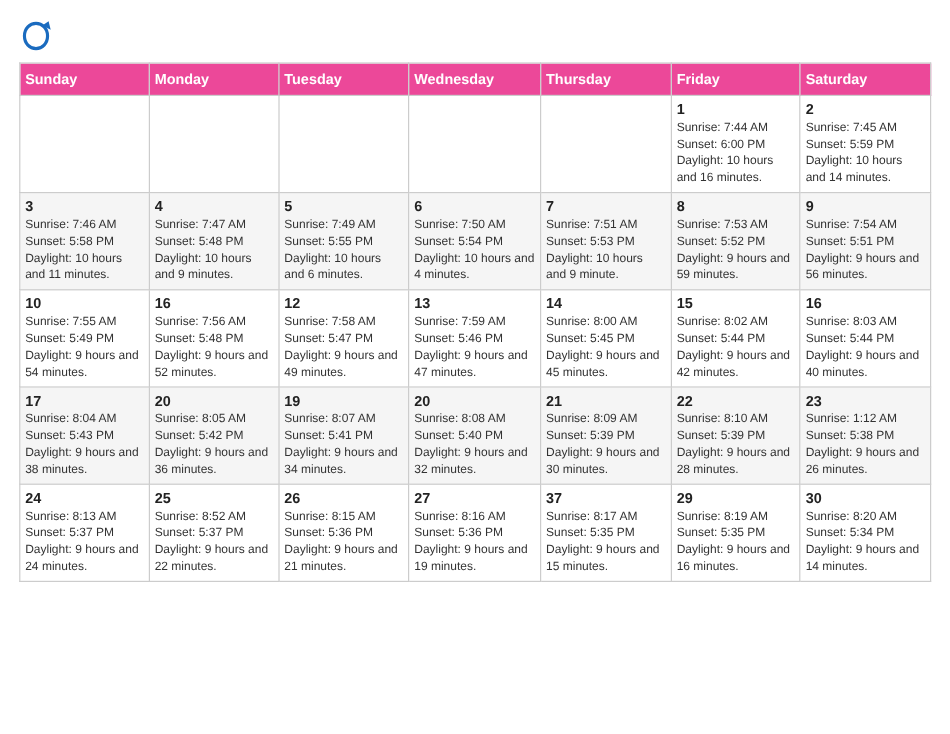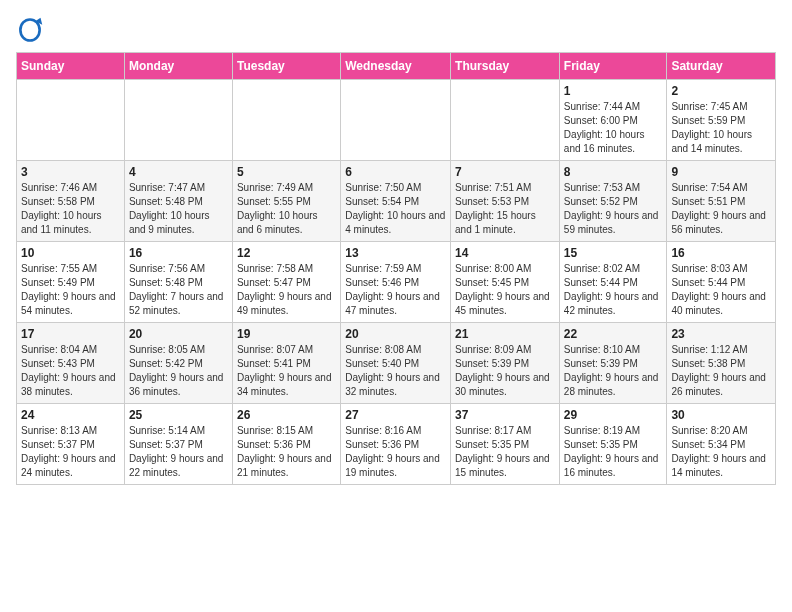--- a/index.html
+++ b/index.html
@@ -146,39 +146,39 @@
         <td>
           <div class="day-number">5</div>
           <div class="day-info"><span>Sunrise: 7:49 AM</span><br><span>Sunset: 5:55 PM</span><br><span>Daylight: 10 hours and 6 minutes.</span></div>
         </td>
         <td>
           <div class="day-number">6</div>
           <div class="day-info"><span>Sunrise: 7:50 AM</span><br><span>Sunset: 5:54 PM</span><br><span>Daylight: 10 hours and 4 minutes.</span></div>
         </td>
         <td>
           <div class="day-number">7</div>
-          <div class="day-info"><span>Sunrise: 7:51 AM</span><br><span>Sunset: 5:53 PM</span><br><span>Daylight: 15 hours and 1 minute.</span></div>
+          <div class="day-info"><span>Sunrise: 7:51 AM</span><br><span>Sunset: 5:53 PM</span><br><span>Daylight: 10 hours and 9 minute.</span></div>
         </td>
         <td>
           <div class="day-number">8</div>
           <div class="day-info"><span>Sunrise: 7:53 AM</span><br><span>Sunset: 5:52 PM</span><br><span>Daylight: 9 hours and 59 minutes.</span></div>
         </td>
         <td>
           <div class="day-number">9</div>
           <div class="day-info"><span>Sunrise: 7:54 AM</span><br><span>Sunset: 5:51 PM</span><br><span>Daylight: 9 hours and 56 minutes.</span></div>
         </td>
       </tr>
       <tr>
         <td>
           <div class="day-number">10</div>
           <div class="day-info"><span>Sunrise: 7:55 AM</span><br><span>Sunset: 5:49 PM</span><br><span>Daylight: 9 hours and 54 minutes.</span></div>
         </td>
         <td>
           <div class="day-number">16</div>
-          <div class="day-info"><span>Sunrise: 7:56 AM</span><br><span>Sunset: 5:48 PM</span><br><span>Daylight: 7 hours and 52 minutes.</span></div>
+          <div class="day-info"><span>Sunrise: 7:56 AM</span><br><span>Sunset: 5:48 PM</span><br><span>Daylight: 9 hours and 52 minutes.</span></div>
         </td>
         <td>
           <div class="day-number">12</div>
           <div class="day-info"><span>Sunrise: 7:58 AM</span><br><span>Sunset: 5:47 PM</span><br><span>Daylight: 9 hours and 49 minutes.</span></div>
         </td>
         <td>
           <div class="day-number">13</div>
           <div class="day-info"><span>Sunrise: 7:59 AM</span><br><span>Sunset: 5:46 PM</span><br><span>Daylight: 9 hours and 47 minutes.</span></div>
         </td>
         <td>
@@ -224,21 +224,21 @@
           <div class="day-info"><span>Sunrise: 1:12 AM</span><br><span>Sunset: 5:38 PM</span><br><span>Daylight: 9 hours and 26 minutes.</span></div>
         </td>
       </tr>
       <tr>
         <td>
           <div class="day-number">24</div>
           <div class="day-info"><span>Sunrise: 8:13 AM</span><br><span>Sunset: 5:37 PM</span><br><span>Daylight: 9 hours and 24 minutes.</span></div>
         </td>
         <td>
           <div class="day-number">25</div>
-          <div class="day-info"><span>Sunrise: 5:14 AM</span><br><span>Sunset: 5:37 PM</span><br><span>Daylight: 9 hours and 22 minutes.</span></div>
+          <div class="day-info"><span>Sunrise: 8:52 AM</span><br><span>Sunset: 5:37 PM</span><br><span>Daylight: 9 hours and 22 minutes.</span></div>
         </td>
         <td>
           <div class="day-number">26</div>
           <div class="day-info"><span>Sunrise: 8:15 AM</span><br><span>Sunset: 5:36 PM</span><br><span>Daylight: 9 hours and 21 minutes.</span></div>
         </td>
         <td>
           <div class="day-number">27</div>
           <div class="day-info"><span>Sunrise: 8:16 AM</span><br><span>Sunset: 5:36 PM</span><br><span>Daylight: 9 hours and 19 minutes.</span></div>
         </td>
         <td>

